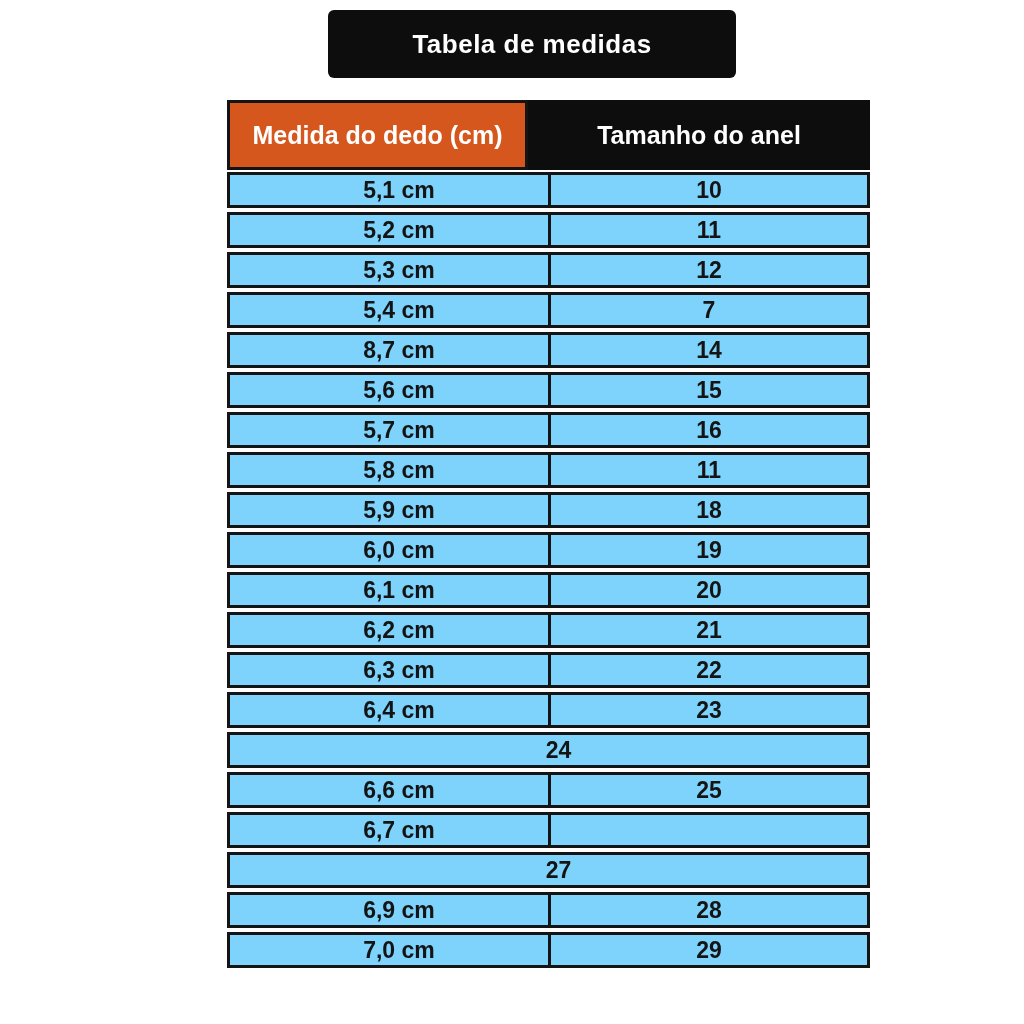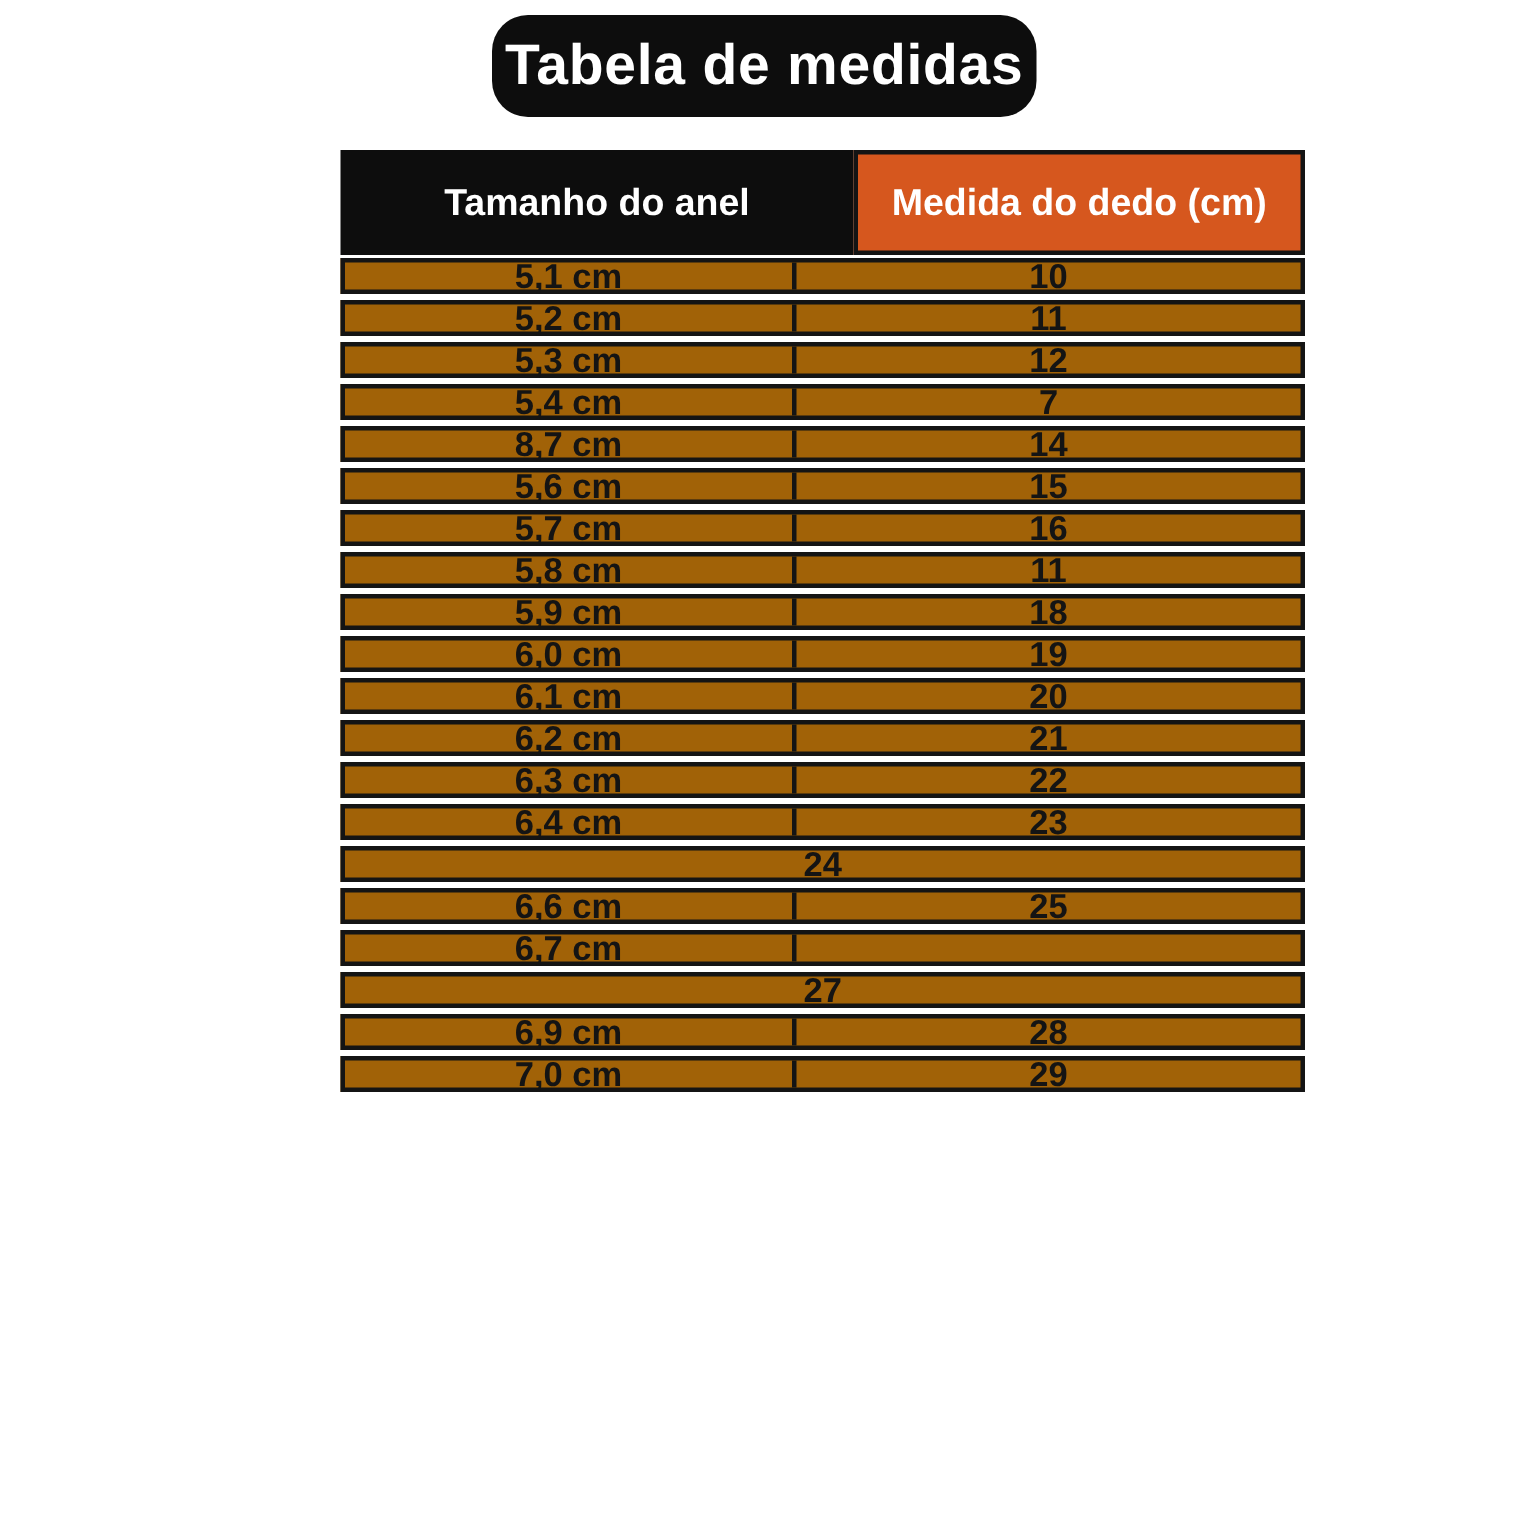--- a/index.html
+++ b/index.html
@@ -17,29 +17,29 @@
     position: relative;
     width: 1024px;
     height: 1024px;
     background: var(--background, #fff);
     overflow: hidden;
   }
   .title-badge {
     position: absolute;
     left: 328px;
     top: 10px;
-    width: 363px;
+    width: 408px;
     height: 68px;
     background: var(--badge-black, #0d0d0d);
     color: var(--header-text, #fff);
-    border-radius: 24px;
+    border-radius: 6px;
     display: flex;
     align-items: center;
     justify-content: center;
-    font-size: 38px;
+    font-size: 26px;
     letter-spacing: 0.5px;
     white-space: nowrap;
   }
   .size-table {
     position: absolute;
     left: 227px;
     top: 100px;
     width: 643px;
   }
   .thead {
@@ -63,25 +63,26 @@
   }
   .h-size {
     flex: 1;
     background: var(--badge-black, #0d0d0d);
   }
   .tbody {
     display: block;
   }
   .trow {
     display: flex;
-    height: 24px;
+    height: 36px;
     margin-bottom: 4px;
     border: 3px solid var(--line-black, #141414);
-    background: #a16207;
+    background: #7dd3fc;
     box-sizing: border-box;
+    padding-left: 20px;
   }
   .cell {
     display: flex;
     align-items: center;
     justify-content: center;
     font-size: 23px;
     color: var(--text, #141414);
     box-sizing: border-box;
     white-space: nowrap;
   }
@@ -97,22 +98,22 @@
 <body>
 
 <div class="canvas">
 
   <div class="title-badge">
     <span>Tabela de medidas</span>
   </div>
 
   <div class="size-table">
     <div class="thead">
+      <div class="hcell h-measure">Medida do dedo (cm)</div>
       <div class="hcell h-size">Tamanho do anel</div>
-      <div class="hcell h-measure">Medida do dedo (cm)</div>
     </div>
     <div class="tbody" id="rows">
         <div class="trow">
           <div class="cell c-measure">5,1 cm</div>
           <div class="cell c-size">10</div>
         </div>
         <div class="trow">
           <div class="cell c-measure">5,2 cm</div>
           <div class="cell c-size">11</div>
         </div>

